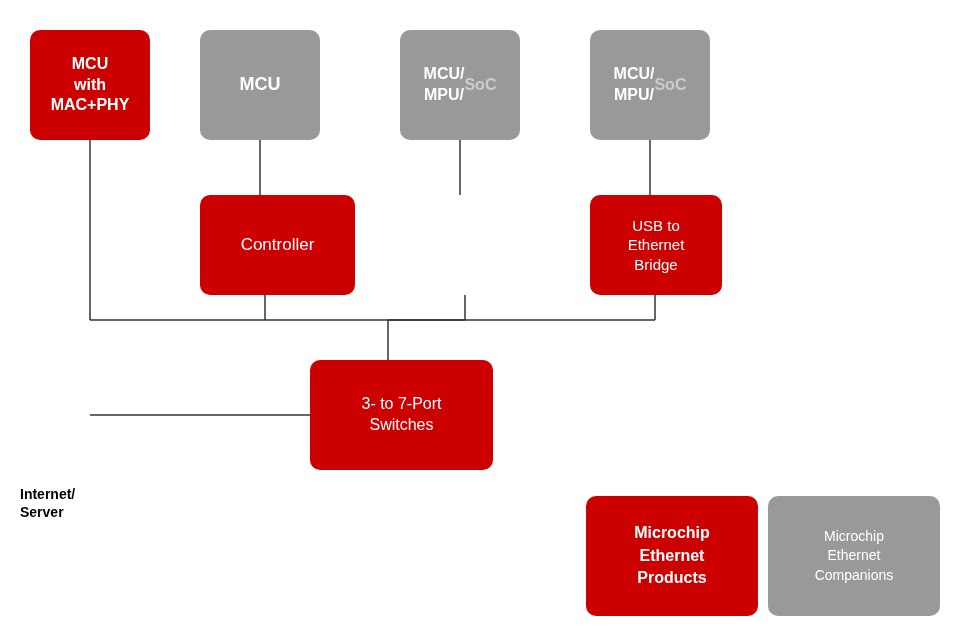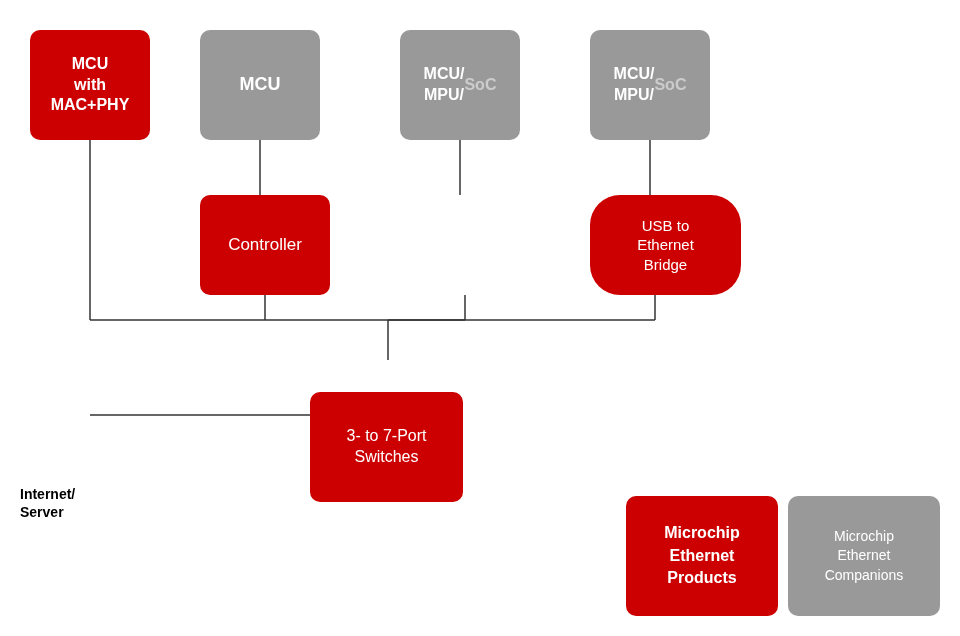--- a/index.html
+++ b/index.html
@@ -59,21 +59,21 @@
     .legend-container {
       position: absolute;
       bottom: 20px;
       right: 20px;
       display: flex;
       gap: 10px;
       align-items: center;
     }
 
     .legend-box {
-      width: 152px;
+      width: 172px;
       height: 120px;
       border-radius: 10px;
       display: flex;
       align-items: center;
       justify-content: center;
       text-align: center;
       font-size: 15px;
       font-weight: 500;
       line-height: 1.4;
       padding: 10px;
@@ -120,30 +120,30 @@
   </div>
 
   <div class="node node-gray" style="left:400px; top:30px; width:120px; height:110px; font-size:16px; font-weight:bold;">
     MCU/<br>MPU/<br><span style="color:#ccc;">SoC</span>
   </div>
 
   <div class="node node-gray" style="left:590px; top:30px; width:120px; height:110px; font-size:16px; font-weight:bold;">
     MCU/<br>MPU/<br><span style="color:#ccc;">SoC</span>
   </div>
 
-  <div class="node node-red" style="left:200px; top:195px; width:130px; height:100px; font-size:17px; font-weight:500;">
+  <div class="node node-red" style="left:200px; top:195px; width:155px; height:100px; font-size:17px; font-weight:500;">
     Controller
   </div>
 
 
-  <div class="node node-red" style="left:590px; top:195px; width:151px; height:100px; font-size:15px; font-weight:500;border-radius:30px;">
+  <div class="node node-red" style="left:590px; top:195px; width:132px; height:100px; font-size:15px; font-weight:500;">
     USB to<br>Ethernet<br>Bridge
   </div>
 
-  <div class="node node-red" style="left:310px; top:360px; width:153px; height:110px; font-size:16px; font-weight:500;margin-top:32px;">
+  <div class="node node-red" style="left:310px; top:360px; width:183px; height:110px; font-size:16px; font-weight:500;">
     3- to 7-Port<br>Switches
   </div>
 
   <div style="position:absolute; left:20px; bottom:115px; font-size:14px; font-weight:bold; color:#000; line-height:1.3;">
     Internet/<br>Server
   </div>
 
   <div class="legend-container">
     <div class="legend-box node-red" style="font-size:16px; font-weight:bold;">
       Microchip<br>Ethernet<br>Products

